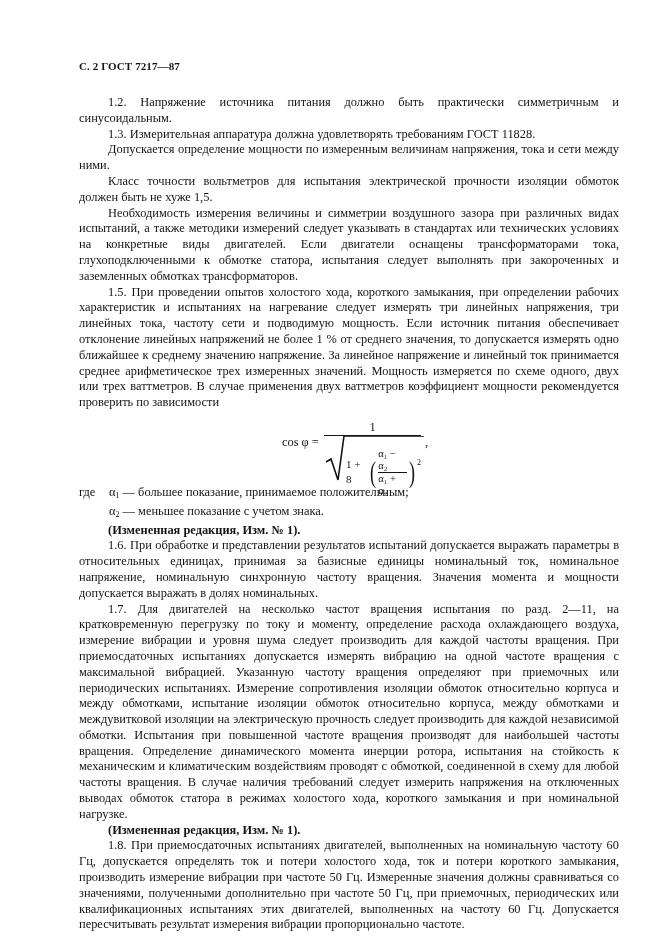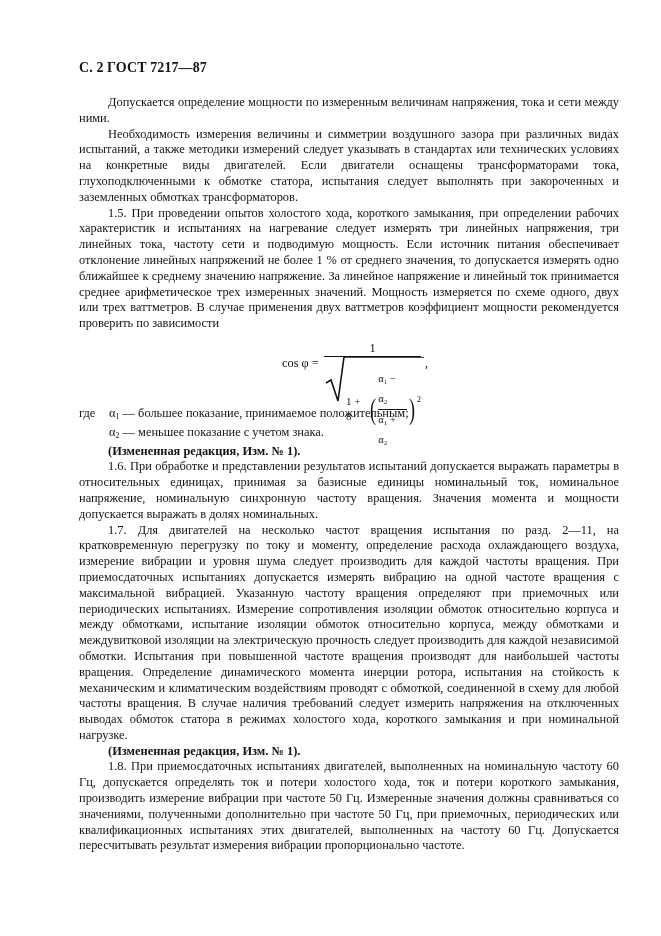--- a/index.html
+++ b/index.html
@@ -1,46 +1,49 @@
 <!DOCTYPE html>
 <html><head>
 <meta charset="utf-8">
 <style>
   html, body { margin: 0; padding: 0; background: #ffffff; }
   body { width: 661px; height: 936px; position: relative; overflow: hidden;
          font-family: "Liberation Serif", "DejaVu Serif", serif; color: #141414; }
-  .page-header { position: absolute; left: 79px; top: 60px; font-weight: bold; font-size: 14px; letter-spacing: 0.1px; }
+  .page-header { position: absolute; left: 79px; top: 60px; font-weight: bold; font-size: 11px; letter-spacing: 0.1px; }
   .body { position: absolute; left: 79px; top: 95px; width: 540px; font-size: 12.4px; line-height: 15.8px; }
   .p { margin: 0; text-align: justify; text-indent: 29px; }
   .bold { font-weight: bold; }
   .formula { position: relative; height: 66px; margin: 6px 0 2px 0; }
   .formula .lhs { position: absolute; left: 203px; top: 18px; }
   .formula .frac { position: absolute; left: 245px; top: 3px; width: 97px; }
   .formula .num { text-align: center; height: 15px; line-height: 15px; }
   .formula .bar { border-top: 1px solid #141414; height: 0; }
   .formula .den { position: relative; height: 44px; }
   .formula .radical { position: absolute; left: 0; top: 0; }
   .formula .inner { position: absolute; left: 22px; top: 12px; font-size: 11px; display: flex; align-items: center; }
   .formula .paren { font-size: 30px; line-height: 30px; transform: scaleX(0.6); display: inline-block; }
-  .formula .sub-frac { display: inline-flex; flex-direction: column; align-items: center; font-size: 10.5px; line-height: 20px; }
+  .formula .sub-frac { display: inline-flex; flex-direction: column; align-items: center; font-size: 10.5px; line-height: 12px; }
   .formula .sub-frac .line { border-top: 1px solid #141414; width: 100%; }
   .formula .sq { font-size: 8px; vertical-align: super; position: relative; top: -10px; }
   .formula .comma { position: absolute; left: 346px; top: 18px; }
   .where { margin: 0; }
   .where .lead { display: inline-block; width: 30px; }
   .indent-def { padding-left: 30px; }
   sub { font-size: 8px; vertical-align: -2px; }
 </style>
 </head>
 <body>
 
 <div class="page-header">С. 2 ГОСТ 7217—87</div>
 
 <div class="body">
+  <p class="p">1.2. Напряжение источника питания должно быть практически симметричным и синусоидальным.</p>
+  <p class="p">1.3. Измерительная аппаратура должна удовлетворять требованиям ГОСТ 11828.</p>
   <p class="p">Допускается определение мощности по измеренным величинам напряжения, тока и сети между ними.</p>
+  <p class="p">Класс точности вольтметров для испытания электрической прочности изоляции обмоток должен быть не хуже 1,5.</p>
   <p class="p">Необходимость измерения величины и симметрии воздушного зазора при различных видах испытаний, а также методики измерений следует указывать в стандартах или технических условиях на конкретные виды двигателей. Если двигатели оснащены трансформаторами тока, глухоподключенными к обмотке статора, испытания следует выполнять при закороченных и заземленных обмотках трансформаторов.</p>
   <p class="p">1.5. При проведении опытов холостого хода, короткого замыкания, при определении рабочих характеристик и испытаниях на нагревание следует измерять три линейных напряжения, три линейных тока, частоту сети и подводимую мощность. Если источник питания обеспечивает отклонение линейных напряжений не более 1 % от среднего значения, то допускается измерять одно ближайшее к среднему значению напряжение. За линейное напряжение и линейный ток принимается среднее арифметическое трех измеренных значений. Мощность измеряется по схеме одного, двух или трех ваттметров. В случае применения двух ваттметров коэффициент мощности рекомендуется проверить по зависимости</p>
 
   <div class="formula">
     <span class="lhs">cos φ =</span>
     <div class="frac">
       <div class="num">1</div>
       <div class="bar"></div>
       <div class="den">
         <svg class="radical" width="100" height="46" viewBox="0 0 100 46">

